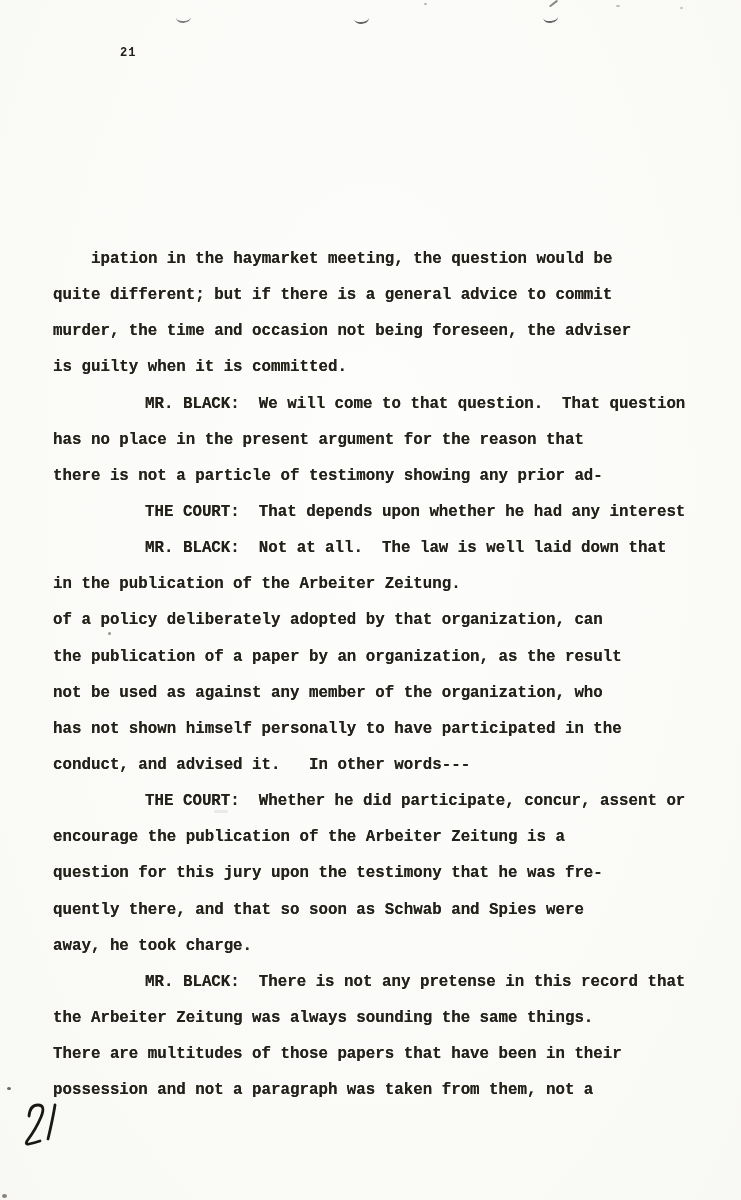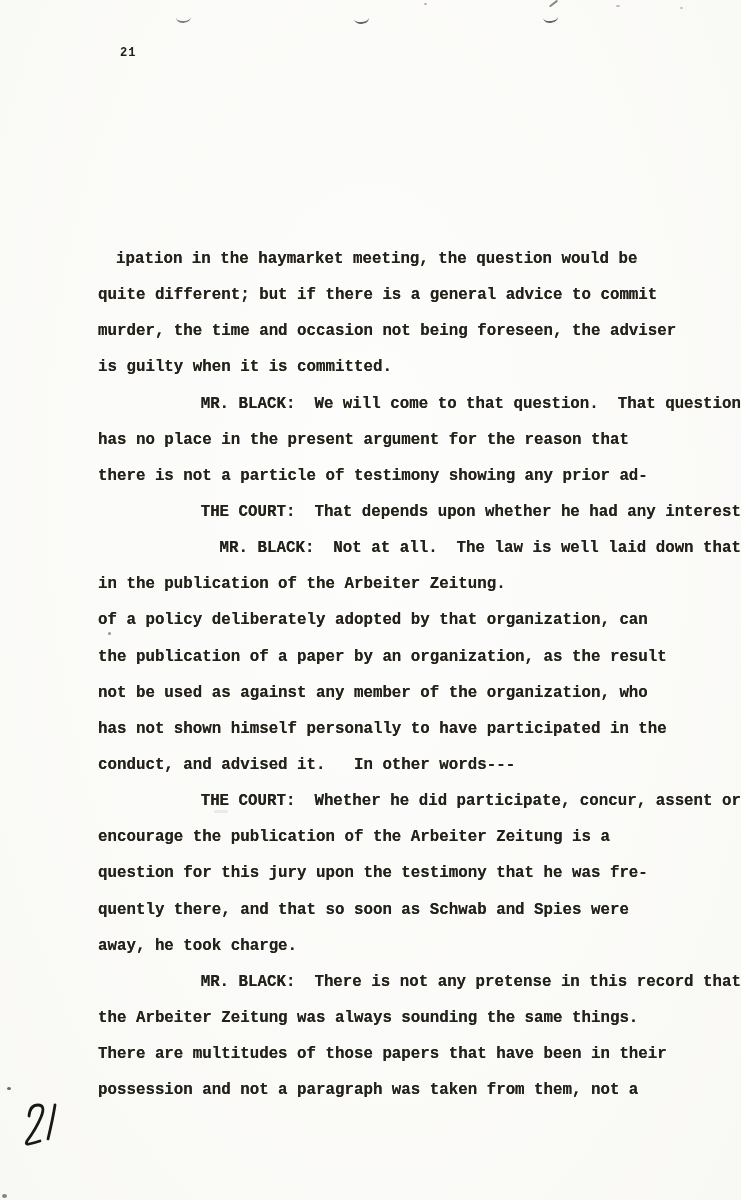--- a/index.html
+++ b/index.html
@@ -24,24 +24,24 @@
   }
   .transcript {
     position: absolute; left: 0; top: 241px; width: 741px;
     font-size: 15.8px; font-weight: bold;
     color: #232119;
     text-shadow: 0 0 0.6px rgba(35,33,25,0.75);
   }
   .line {
     height: 36.15px; line-height: 36.15px;
     white-space: pre;
-    padding-left: 98px;
+    padding-left: 53px;
   }
-  .line.none { padding-left: 116px; }
-  .line.para { padding-left: 145px; text-align: right; }
+  .line.none { padding-left: 91px; }
+  .line.para { padding-left: 145px; }
   
   .smudge {
     position: absolute;
     width: 15px; height: 9px;
     border-bottom: 2px solid #4a4a48;
     border-radius: 0 0 55% 55%;
     opacity: 0.85;
   }
   .smudge.s1 { left: 176px; top: 12px; transform: rotate(-3deg); opacity: .7; }
   .smudge.s2 { left: 354px; top: 13px; transform: rotate(-5deg); }

